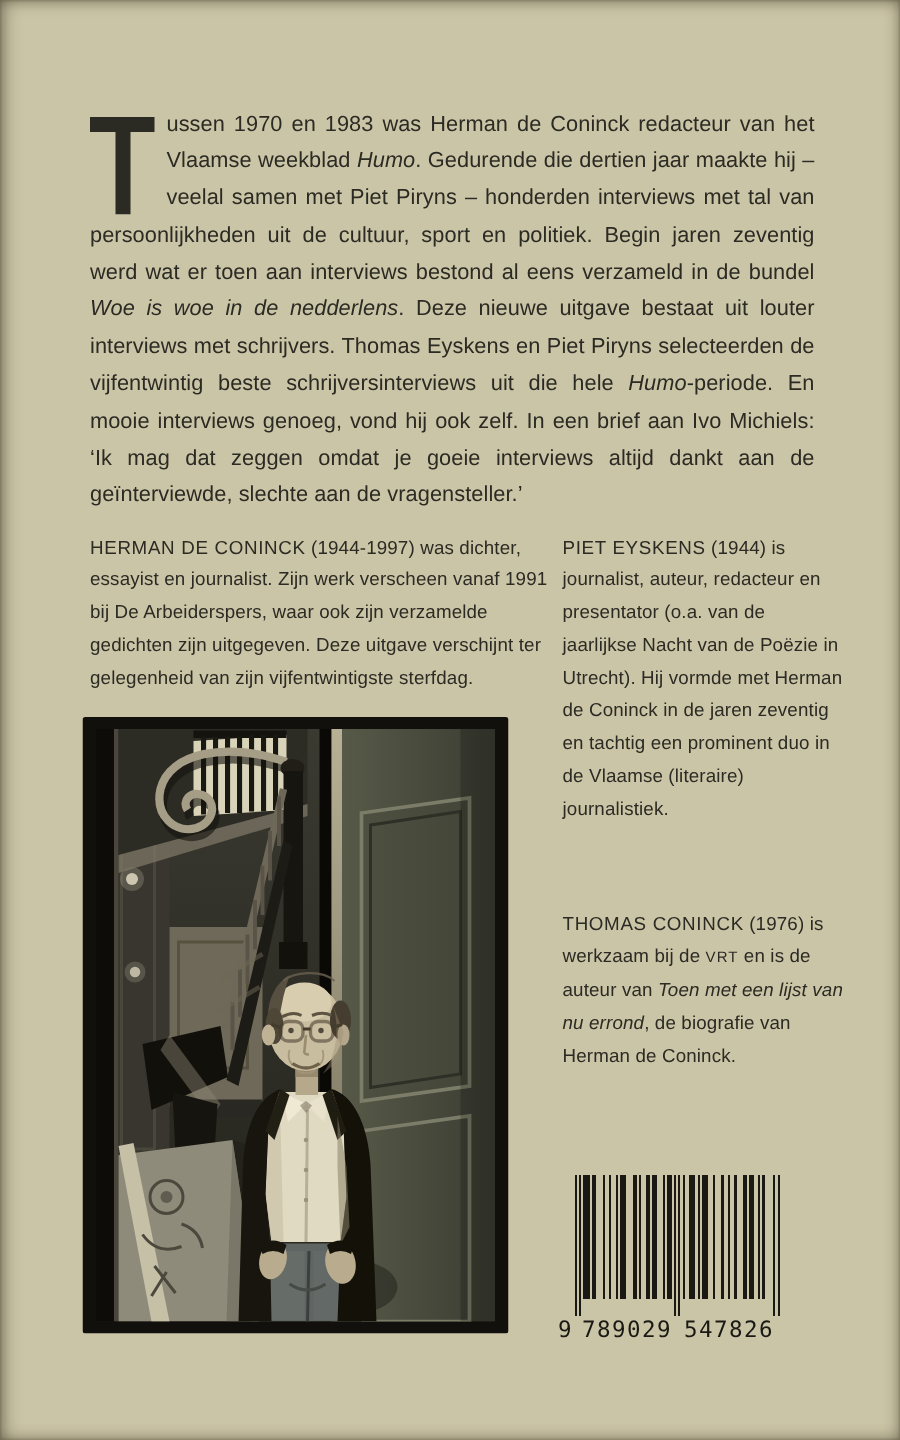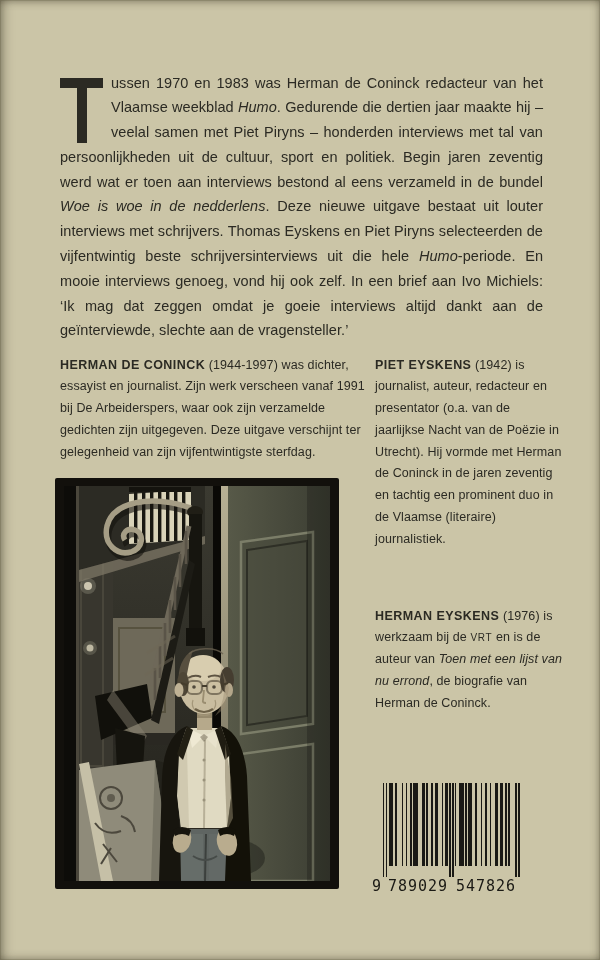--- a/index.html
+++ b/index.html
@@ -13,43 +13,43 @@
                   inset 0 6px 10px -5px rgba(60,55,38,.38),
                   inset 0 -6px 10px -5px rgba(60,55,38,.30);}
   .intro{position:absolute;left:60px;top:56px;width:483px;font-size:14.5px;
          line-height:24.8px;text-align:justify;letter-spacing:.05px}
   .intro i{}
   .dropcap{float:left;width:44px;height:65px;margin:7px 7px 0 0;position:relative;
            overflow:hidden;color:transparent;font-size:8px}
   .dropcap::before{content:"";position:absolute;left:0;top:0;width:43px;height:10px;background:var(--ink)}
   .dropcap::after{content:"";position:absolute;left:17px;top:0;width:10px;height:65px;background:var(--ink)}
   .bio{position:absolute;font-size:12.5px;line-height:21.8px;letter-spacing:.1px}
-  .bio b{font-weight:700;letter-spacing:.45px}
+  .bio b{font-weight:400;letter-spacing:.45px}
   .bio i{font-style:italic}
   #bio-herman{left:60px;top:342px;width:318px}
   #bio-piet{left:375px;top:342px;width:188px}
   #bio-thomas{left:375px;top:593px;width:198px}
   .sc{font-size:10px;letter-spacing:.7px}
   .photo{position:absolute;left:55px;top:478px;width:284px;height:411px}
   .barcode{position:absolute;left:352px;top:779px;width:180px;height:118px}
   .barcode text{font-family:"DejaVu Sans Mono","Liberation Mono",monospace;
                 font-size:15px;fill:#1a1914}
 </style>
 </head>
 <body>
 
 <p class="intro">
   <span class="dropcap">T</span><span>ussen 1970 en 1983 was Herman de Coninck redacteur van het Vlaamse weekblad </span><i>Humo</i><span>. Gedurende die dertien jaar maakte hij – veelal samen met Piet Piryns – honderden interviews met tal van persoonlijkheden uit de cultuur, sport en politiek. Begin jaren zeventig werd wat er toen aan interviews bestond al eens verzameld in de bundel </span><i>Woe is woe in de nedderlens</i><span>. Deze nieuwe uitgave bestaat uit louter interviews met schrijvers. Thomas Eyskens en Piet Piryns selecteerden de vijfentwintig beste schrijversinterviews uit die hele </span><i>Humo</i><span>-periode. En mooie interviews genoeg, vond hij ook zelf. In een brief aan Ivo Michiels: ‘Ik mag dat zeggen omdat je goeie interviews altijd dankt aan de geïnterviewde, slechte aan de vragensteller.’</span>
 </p>
 
 <p class="bio" id="bio-herman"><b>HERMAN DE CONINCK</b><span> (1944-1997) was dichter, essayist en journalist. Zijn werk verscheen vanaf 1991 bij De Arbeiderspers, waar ook zijn verzamelde gedichten zijn uitgegeven. Deze uitgave verschijnt ter gelegenheid van zijn vijfentwintigste sterfdag.</span></p>
 
-<p class="bio" id="bio-piet"><b>PIET EYSKENS</b><span> (1942) is journalist, auteur, redacteur en presentator (o.a. van de jaarlijkse Nacht van de Poëzie in Utrecht). Hij vormde met Herman de Coninck in de jaren zeventig en tachtig een prominent duo in de Vlaamse (literaire) journalistiek.</span></p>
-
-<p class="bio" id="bio-thomas"><b>HERMAN EYSKENS</b><span> (1976) is werkzaam bij de </span><span class="sc">VRT</span><span> en is de auteur van </span><i>Toen met een lijst van nu errond</i><span>, de biografie van Herman de Coninck.</span></p>
+<p class="bio" id="bio-piet"><b>PIET EYSKENS</b><span> (1944) is journalist, auteur, redacteur en presentator (o.a. van de jaarlijkse Nacht van de Poëzie in Utrecht). Hij vormde met Herman de Coninck in de jaren zeventig en tachtig een prominent duo in de Vlaamse (literaire) journalistiek.</span></p>
+
+<p class="bio" id="bio-thomas"><b>THOMAS CONINCK</b><span> (1976) is werkzaam bij de </span><span class="sc">VRT</span><span> en is de auteur van </span><i>Toen met een lijst van nu errond</i><span>, de biografie van Herman de Coninck.</span></p>
 
 <svg class="photo" viewBox="0 0 284 411" xmlns="http://www.w3.org/2000/svg">
   <defs>
     <linearGradient id="gHall" x1="0" y1="0" x2="0" y2="1">
       <stop offset="0" stop-color="#3b3a31"></stop>
         <stop offset="1" stop-color="#22211b"></stop>
     </linearGradient>
     <linearGradient id="gDoor" x1="0" y1="0" x2="1" y2="0">
       <stop offset="0" stop-color="#575948"></stop>
         <stop offset="1" stop-color="#3b3d32"></stop>

